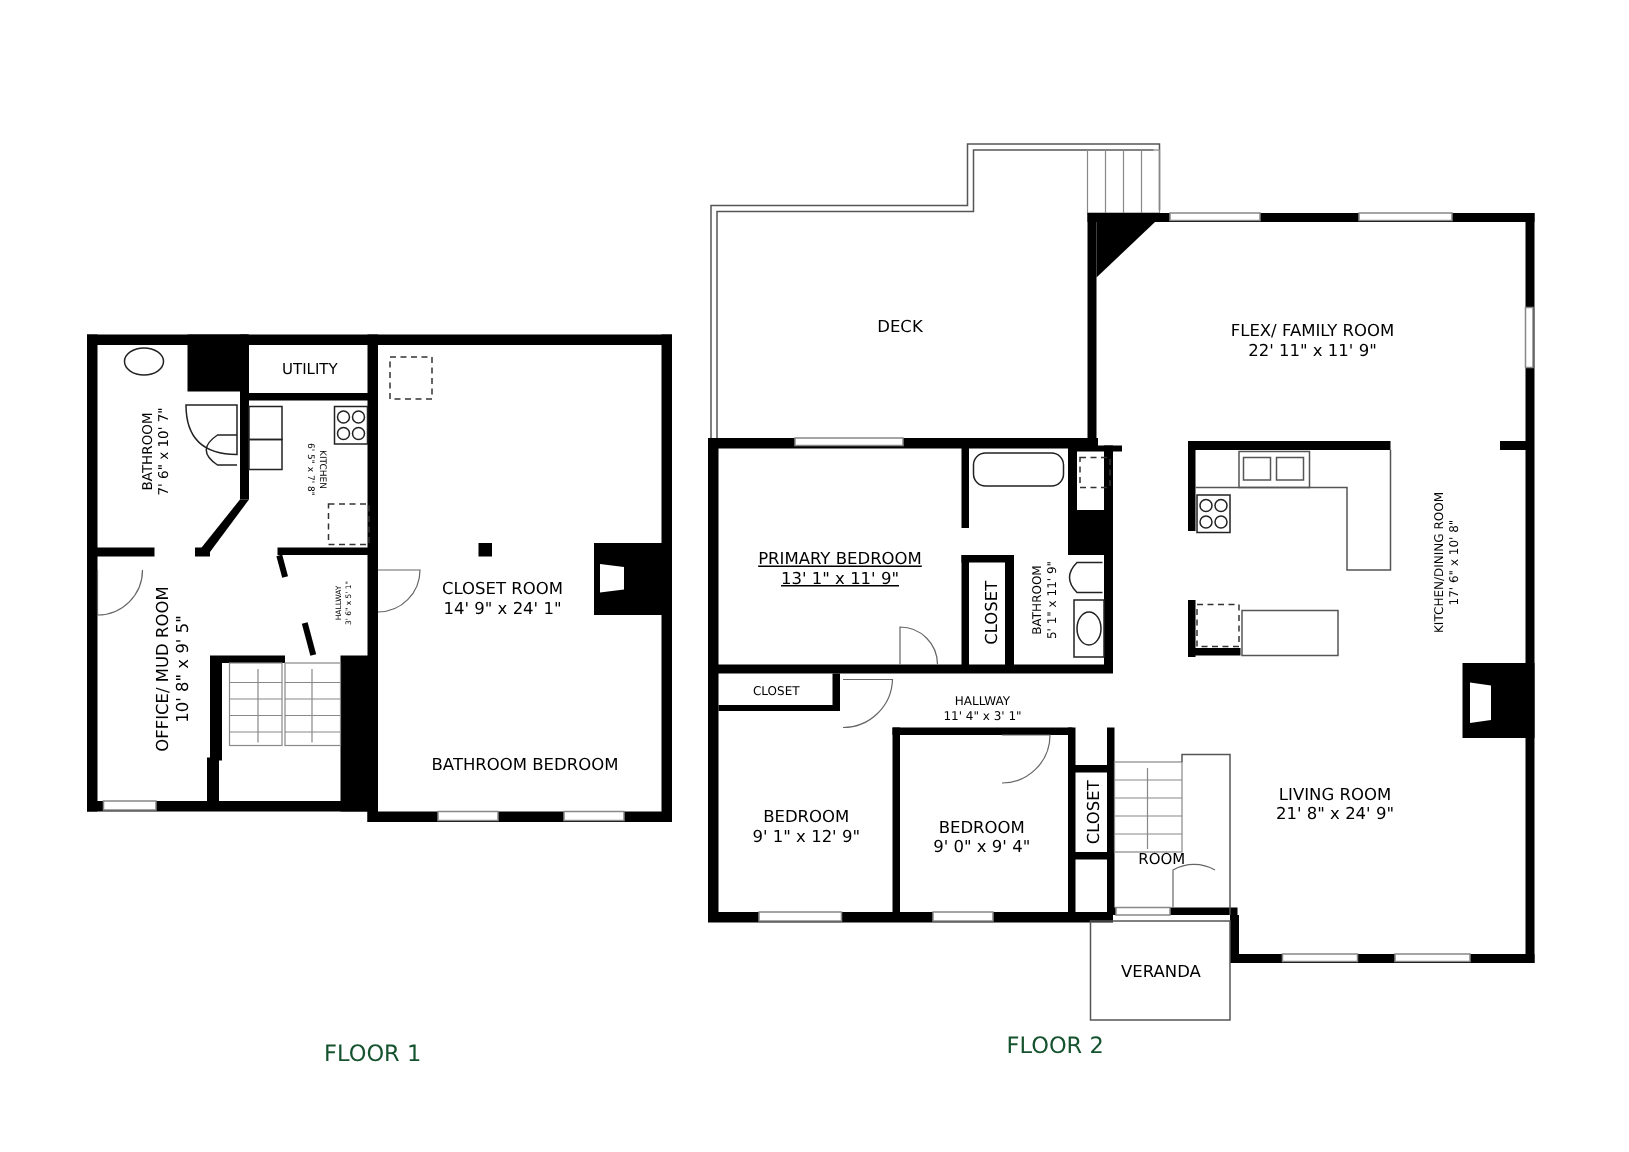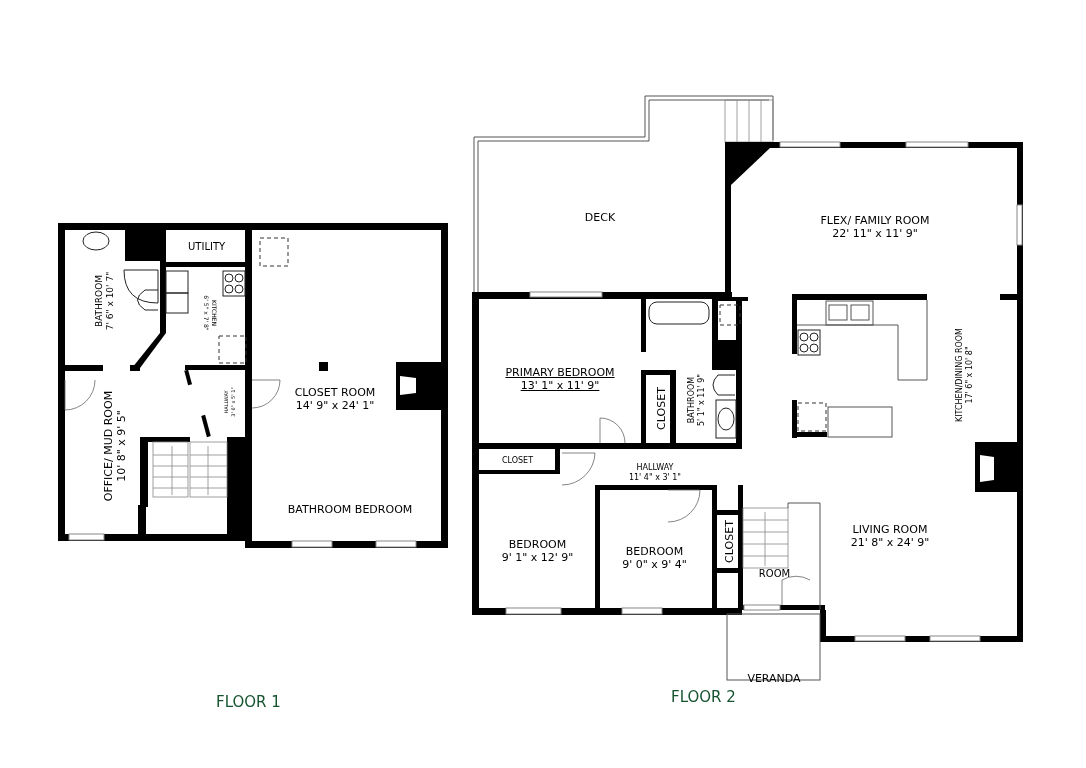--- a/index.html
+++ b/index.html
@@ -252,16 +252,16 @@
 
 <div style="position:absolute;left:699px;top:535px;width:60px;text-align:center;transform:rotate(-90deg);font-size:11px;">CLOSET</div>
 
 <div style="position:absolute;left:752px;top:568px;width:45px;text-align:center;font-size:10px;">ROOM</div>
 
 <div style="position:absolute;left:830px;top:523px;width:120px;text-align:center;font-size:11px;line-height:13px;">
   <div>LIVING ROOM</div>
   <div>21' 8" x 24' 9"</div>
 </div>
 
-<div style="position:absolute;left:735px;top:641px;width:78px;text-align:center;font-size:11px;margin-top:31px;">VERANDA</div>
+<div style="position:absolute;left:735px;top:641px;width:78px;text-align:center;font-size:11px;">VERANDA</div>
 
 <div class="floor-label" style="left:216px;top:693px;">FLOOR 1</div>
 <div class="floor-label" style="left:671px;top:688px;">FLOOR 2</div>
 
 </body></html>

